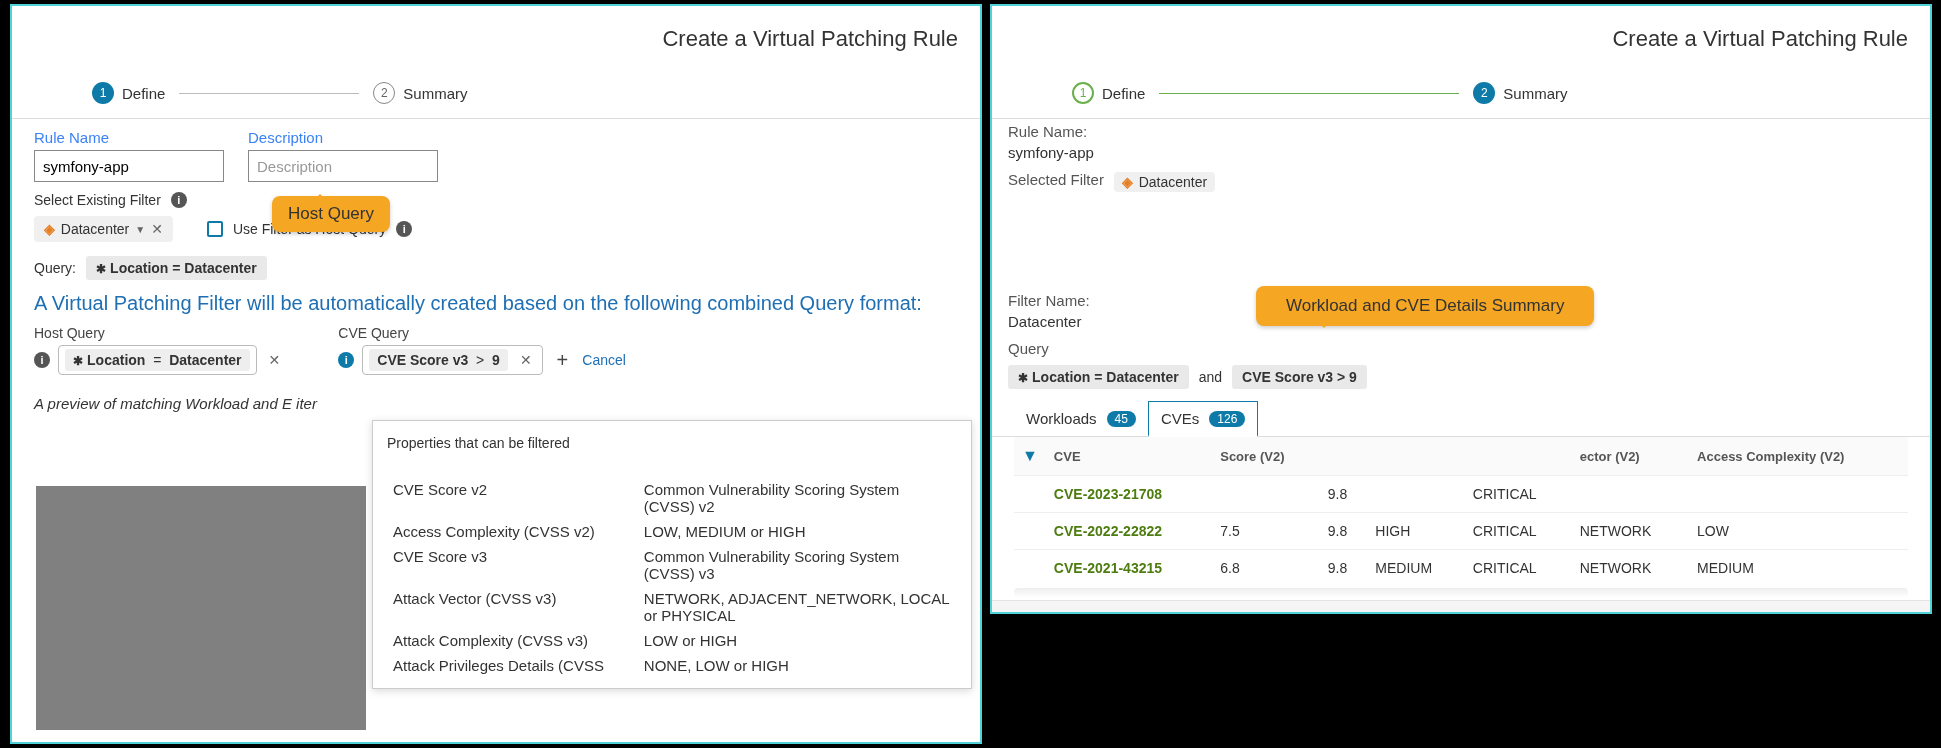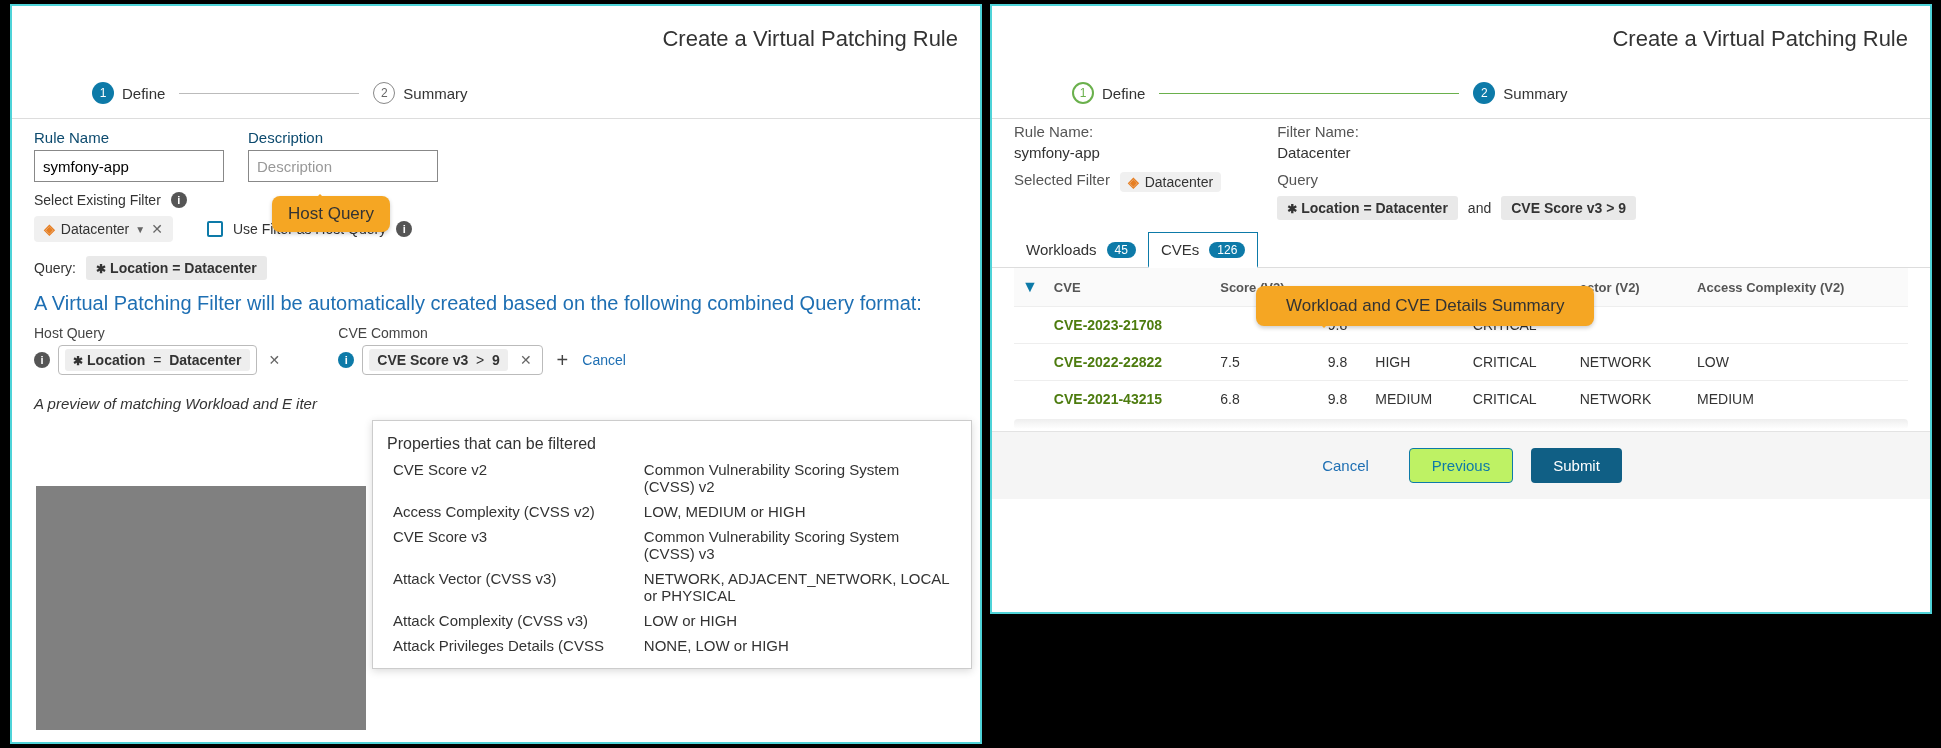--- a/index.html
+++ b/index.html
@@ -35,21 +35,21 @@
   }
   .step-circle.hollow { background:#fff; border:1px solid #888; color:#666; }
   .step-circle.green-hollow { background:#fff; border:2px solid #6ab04c; color:#6ab04c; }
   .step-label { font-size:15px; color:#333; }
   .step-line { flex:0 0 180px; height:1px; background:#bbb; margin:0 14px; }
   .step-line.green { background:#6ab04c; flex:0 0 300px; }
   hr.sep { border:none; border-top:1px solid #ddd; margin:0; }
   
   .form-row { display:flex; gap:24px; margin-bottom:10px; }
   .field { display:flex; flex-direction:column; }
-  .field label { font-size:15px; color:#0c4a6e; margin-bottom:4px; }
+  .field label { font-size:15px; color:#3b82f6; margin-bottom:4px; }
   .field input {
     border:1px solid #888; padding:6px 8px; font-size:15px;
     width: 190px; height:32px;
   }
   .field input::placeholder { color:#999; }
   
   .row { display:flex; align-items:center; gap:10px; margin:8px 0; }
   .info-icon {
     display:inline-flex; width:16px; height:16px; border-radius:50%;
     background:#555; color:#fff; align-items:center; justify-content:center;
@@ -95,41 +95,41 @@
   .grey-block {
     position:absolute; left:24px; top:480px; width:330px; height:244px;
     background:#808080;
   }
   
   .dropdown-panel {
     position:absolute; left:360px; top:414px; width:600px;
     background:#fff; border:1px solid #ccc; box-shadow:0 2px 8px rgba(0,0,0,.15);
     padding:10px 14px;
   }
-  .dropdown-panel h4 { font-size:16px; font-weight:400; margin:4px 0 4px 0; color:#333; }
+  .dropdown-panel h4 { font-size:14px; font-weight:400; margin:4px 0 26px 0; color:#333; }
   .dropdown-panel table { width:100%; border-collapse:collapse; }
   .dropdown-panel td { padding:4px 6px; font-size:15px; color:#333; vertical-align:top; }
   .dropdown-panel td:first-child { width:44%; }
   
   .callout {
     position:absolute; background:#f5a623; color:#333;
     padding:8px 16px; border-radius:8px; font-size:17px;
     box-shadow:0 2px 4px rgba(0,0,0,.2);
   }
   .callout.tail-top::after {
     content:""; position:absolute; top:-10px; left:40px;
     border:8px solid transparent; border-bottom-color:#f5a623;
   }
   .callout.tail-bottom::after {
     content:""; position:absolute; bottom:-10px; left:60px;
     border:8px solid transparent; border-top-color:#f5a623;
   }
   
   
-  .summary-grid { display:flex; gap:56px; padding:4px 22px; }
+  .summary-grid { display:flex; gap:92px; padding:4px 16px;flex-direction:column; }
   .summary-col .lbl { color:#555; font-size:15px; margin-bottom:4px; }
   .summary-col .val { color:#333; font-size:15px; margin-bottom:10px; }
   .badge {
     display:inline-flex; align-items:center; justify-content:center;
     background:#0d7aa8; color:#fff; border-radius:10px;
     padding:1px 8px; font-size:12px; margin-left:4px;
   }
   .tabs { display:flex; gap:0; padding:0 22px; border-bottom:1px solid #ddd; }
   .tab {
     padding:8px 12px; font-size:15px; cursor:pointer;
@@ -221,21 +221,21 @@
             <span class="inner">
               <b class="bold-star">Location</b>
               &nbsp;<span>=</span>&nbsp;
               <b>Datacenter</b>
             </span>
           </span>
           <span class="close-x">✕</span>
         </div>
       </div>
       <div style="margin-left:30px">
-        <div class="small-label">CVE Common</div>
+        <div class="small-label">CVE Query</div>
         <div class="token-row">
           <span class="info-icon" style="background:#0d7aa8">i</span>
           <span class="token">
             <span class="inner">
               <b>CVE Score v3</b>
               &nbsp;<span>&gt;</span>&nbsp;
               <b>9</b>
             </span>
             <span class="close-x">✕</span>
           </span>

